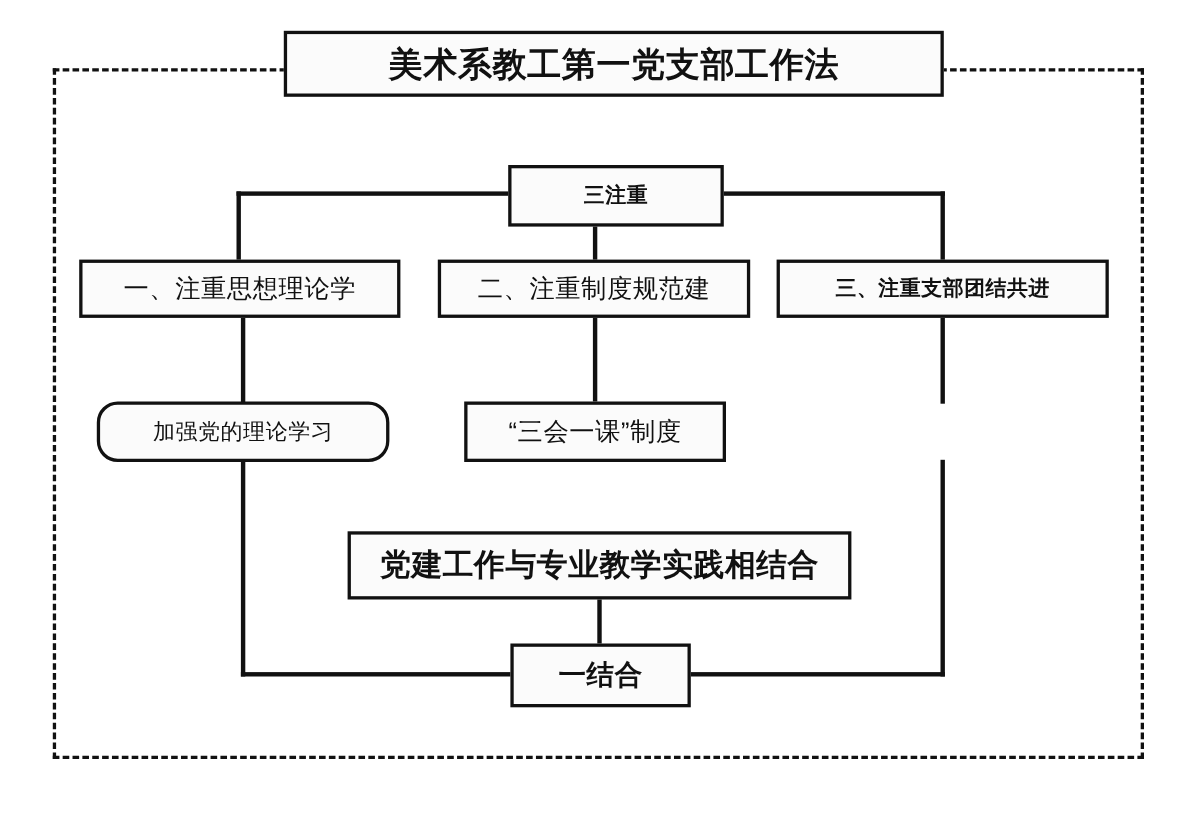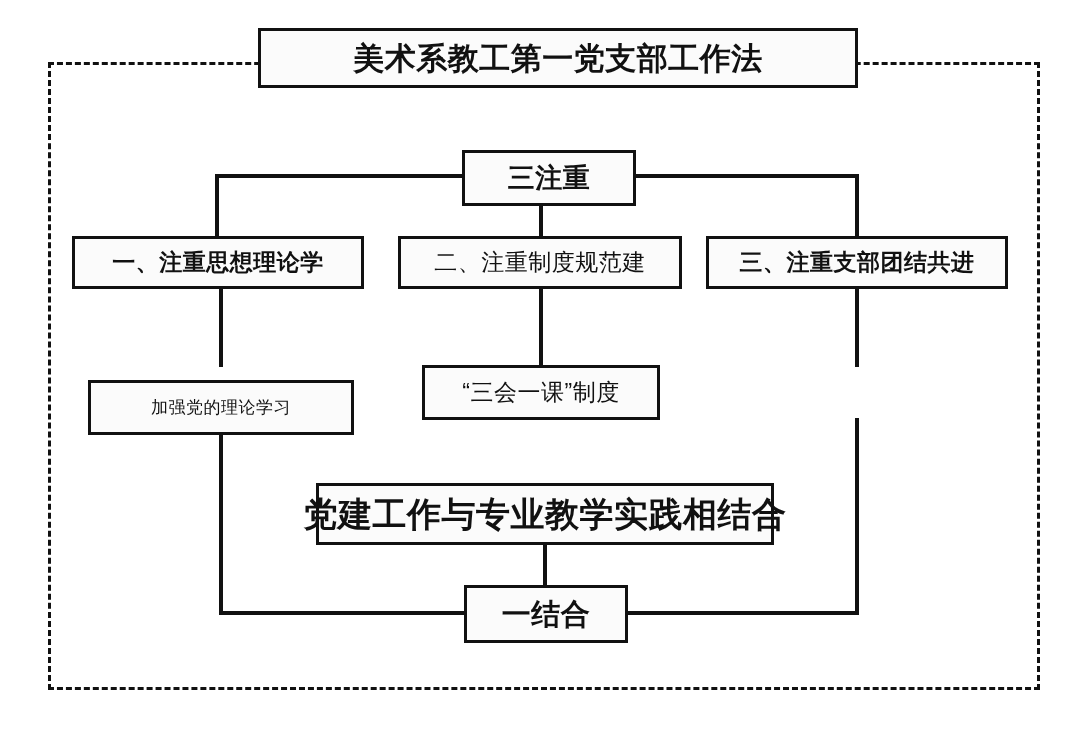--- a/index.html
+++ b/index.html
@@ -53,57 +53,58 @@
     top: 28px;
     width: 600px;
     height: 60px;
     font-size: 31px;
     font-weight: bold;
   }
   
   .n-sanzhuzhong {
     left: 462px;
     top: 150px;
-    width: 174px;
+    width: 196px;
     height: 56px;
-    font-size: 27px;
+    font-size: 19px;
     font-weight: bold;
   }
   
   .n-l2a {
     left: 72px;
     top: 236px;
     width: 292px;
     height: 53px;
     font-size: 23px;
-    font-weight: bold;
+    font-weight: normal;
   }
   .n-l2b {
     left: 398px;
     top: 236px;
     width: 284px;
     height: 53px;
     font-size: 23px;
     font-weight: normal;
   }
   .n-l2c {
     left: 706px;
     top: 236px;
     width: 302px;
     height: 53px;
-    font-size: 23px;
+    font-size: 19px;
     font-weight: bold;
   }
   
   .n-l3a {
     left: 88px;
-    top: 380px;
+    top: 365px;
     width: 266px;
     height: 55px;
-    font-size: 17px;
+    font-size: 20px;
+    border-radius: 19px;
   }
   .n-l3b {
     left: 422px;
     top: 365px;
     width: 238px;
     height: 55px;
     font-size: 23px;
     text-align: center;
   }
   .n-l3c {
@@ -112,30 +113,30 @@
     width: 310px;
     height: 55px;
     font-size: 23px;
   }
   
   .n-combine {
     left: 316px;
     top: 483px;
     width: 458px;
     height: 62px;
-    font-size: 34px;
+    font-size: 28px;
     font-weight: bold;
   }
   
   .n-yijiehe {
     left: 464px;
     top: 585px;
     width: 164px;
     height: 58px;
-    font-size: 29px;
+    font-size: 25px;
     font-weight: bold;
   }
   
   .conn {
     position: absolute;
     background: #111111;
     z-index: 2;
   }
   .h3 { height: 4px; }
   .v3 { width: 4px; }

